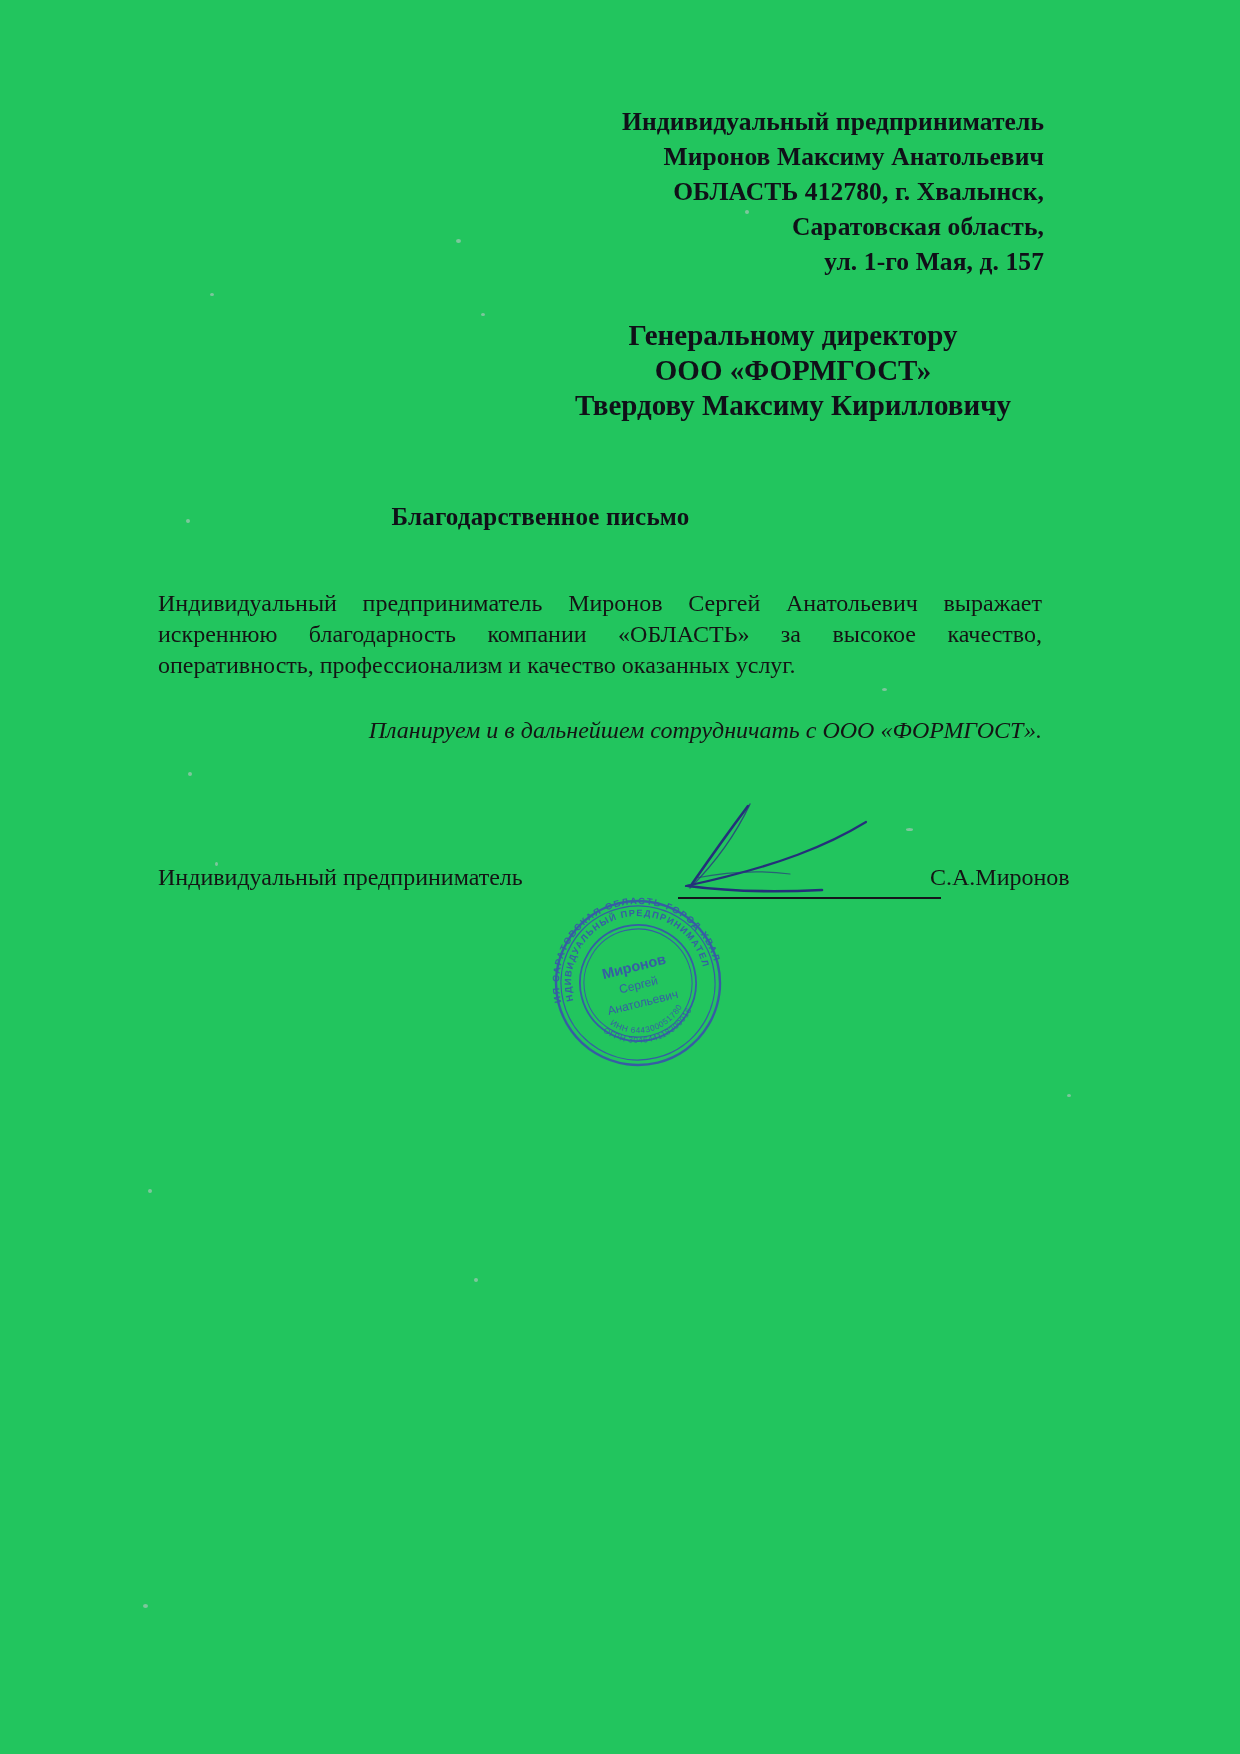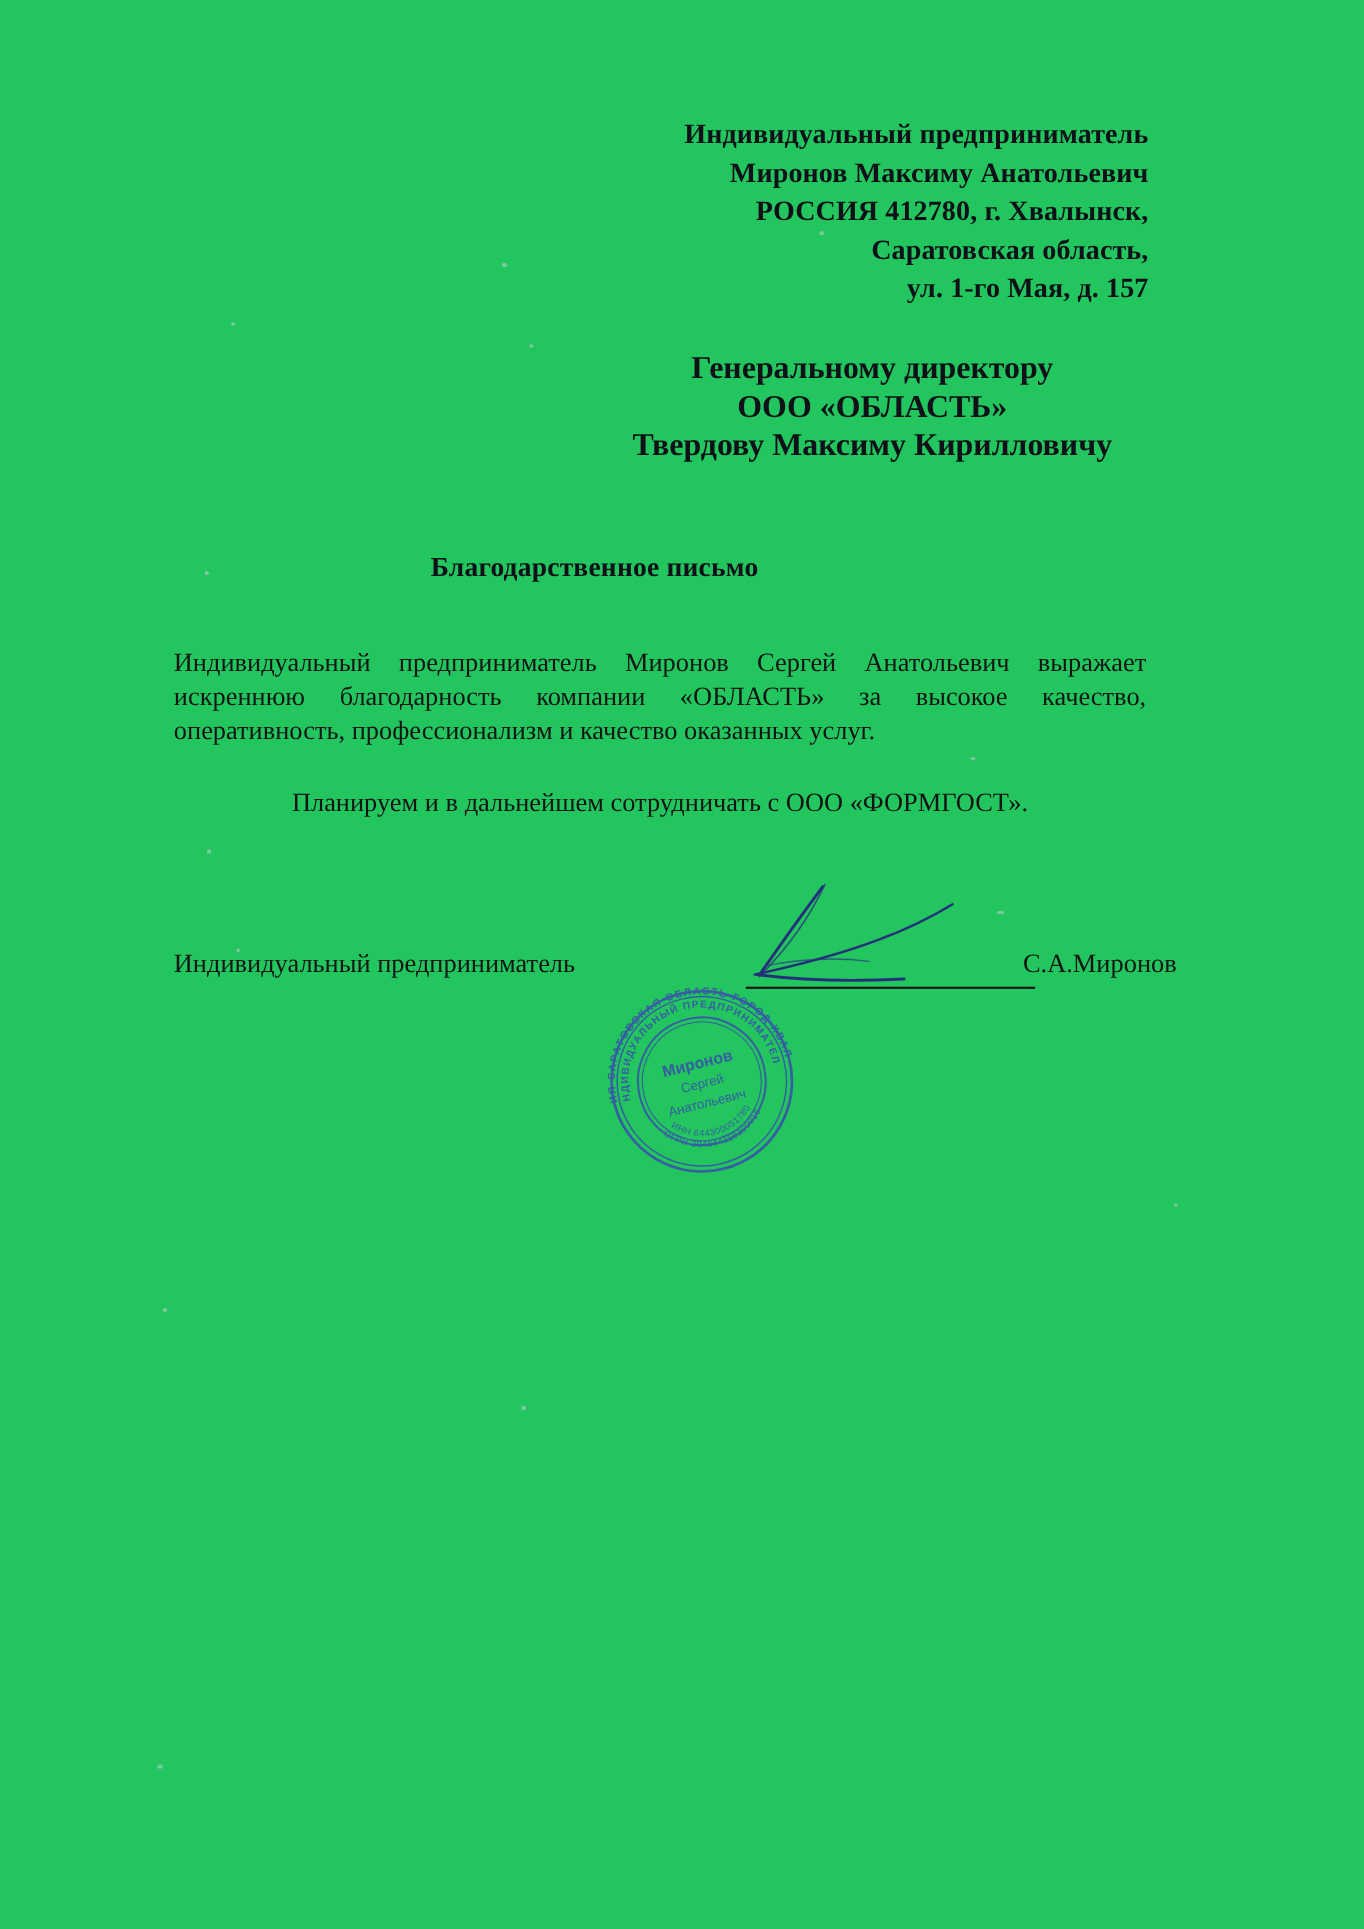--- a/index.html
+++ b/index.html
@@ -78,21 +78,21 @@
     left: 158px;
     width: 884px;
   }
   .para {
     font-size: 24px;
     line-height: 31px;
     text-align: justify;
     color: #141414;
     margin: 0 0 34px 0;
   }
-  .para.last { text-align: center; }
+  .para.last { text-align: right; font-style: italic; }
 
   
   .sig-row {
     position: absolute;
     top: 864px;
     left: 158px;
     width: 884px;
     height: 44px;
     font-size: 24px;
     color: #141414;
@@ -154,28 +154,28 @@
   <div class="speck" style="left:906px;top:828px;width:7px;height:3px;"></div>
   <div class="speck" style="left:215px;top:862px;width:3px;height:4px;"></div>
   <div class="speck" style="left:148px;top:1189px;width:4px;height:4px;"></div>
   <div class="speck" style="left:474px;top:1278px;width:4px;height:4px;"></div>
   <div class="speck" style="left:1067px;top:1094px;width:4px;height:3px;"></div>
   <div class="speck" style="left:143px;top:1604px;width:5px;height:4px;"></div>
 
   <div class="sender">
     <div>Индивидуальный предприниматель</div>
     <div>Миронов Максиму Анатольевич</div>
-    <div>РОССИЯ  412780, г. Хвалынск,</div>
+    <div>ОБЛАСТЬ  412780, г. Хвалынск,</div>
     <div>Саратовская область,</div>
     <div>ул. 1-го Мая, д. 157</div>
   </div>
 
   <div class="recipient">
     <div>Генеральному директору</div>
-    <div>ООО «ОБЛАСТЬ»</div>
+    <div>ООО «ФОРМГОСТ»</div>
     <div>Твердову Максиму Кирилловичу</div>
   </div>
 
   <div class="doc-title">Благодарственное письмо</div>
 
   <div class="body-wrap">
     <p class="para">Индивидуальный предприниматель Миронов Сергей Анатольевич выражает искреннюю благодарность компании «ОБЛАСТЬ» за высокое качество, оперативность, профессионализм и качество оказанных услуг.</p>
     <p class="para last">Планируем и в дальнейшем сотрудничать с ООО «ФОРМГОСТ».</p>
   </div>
 

